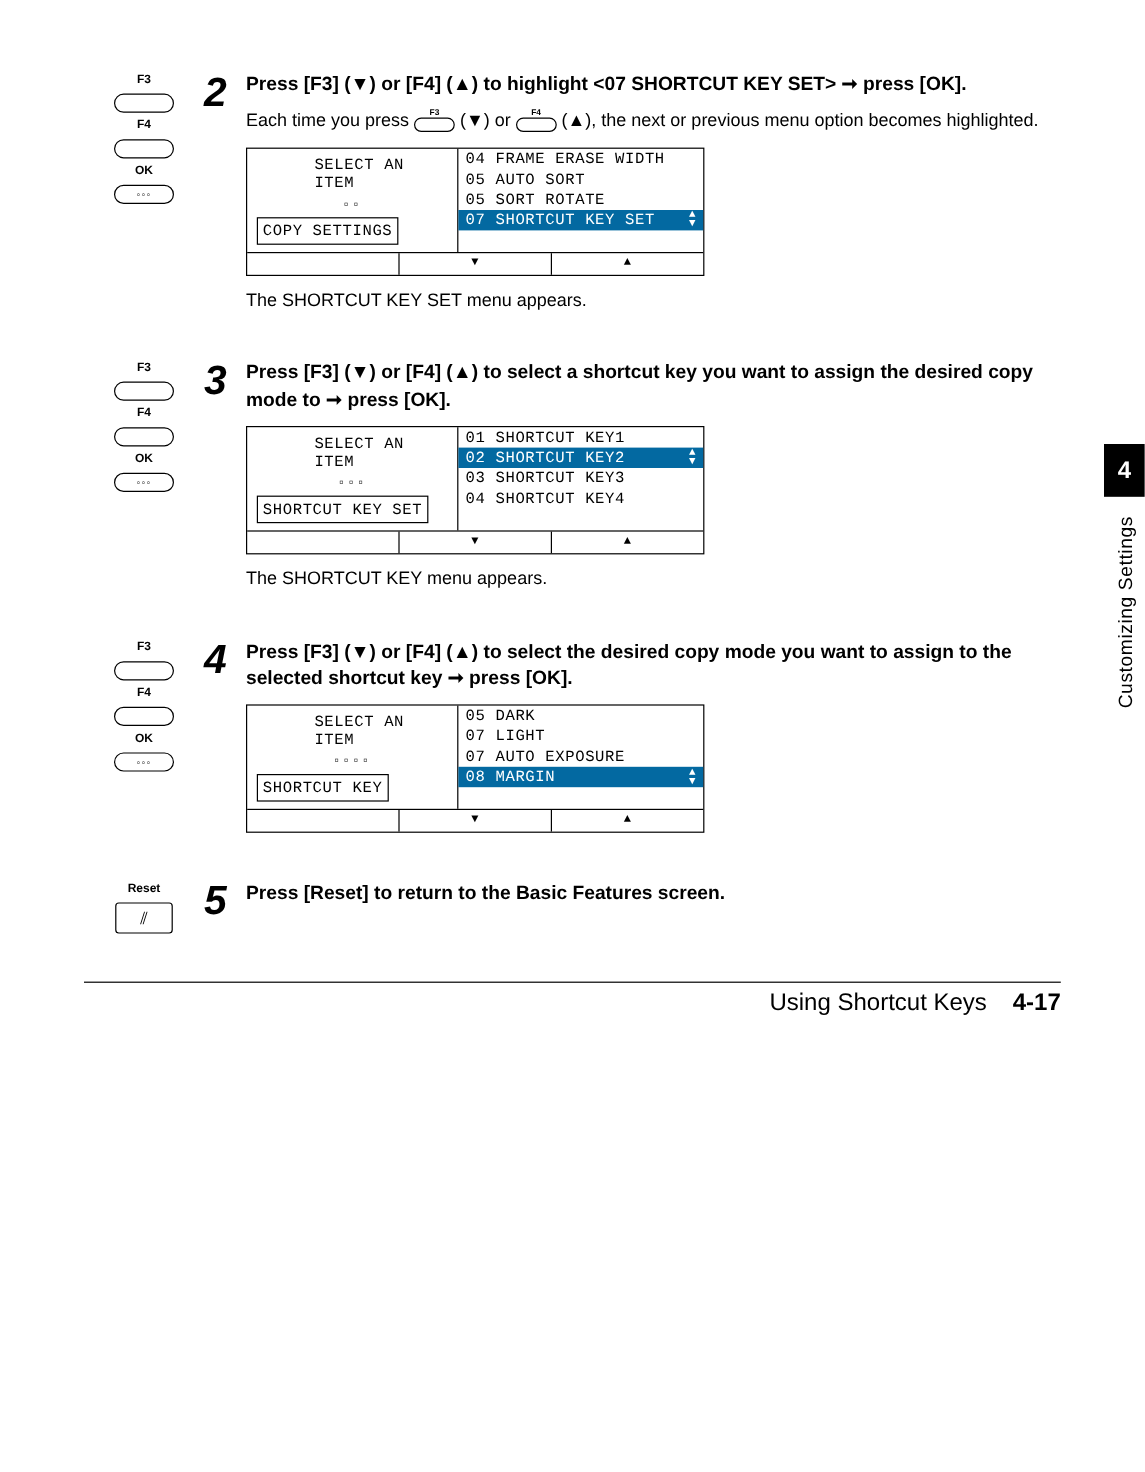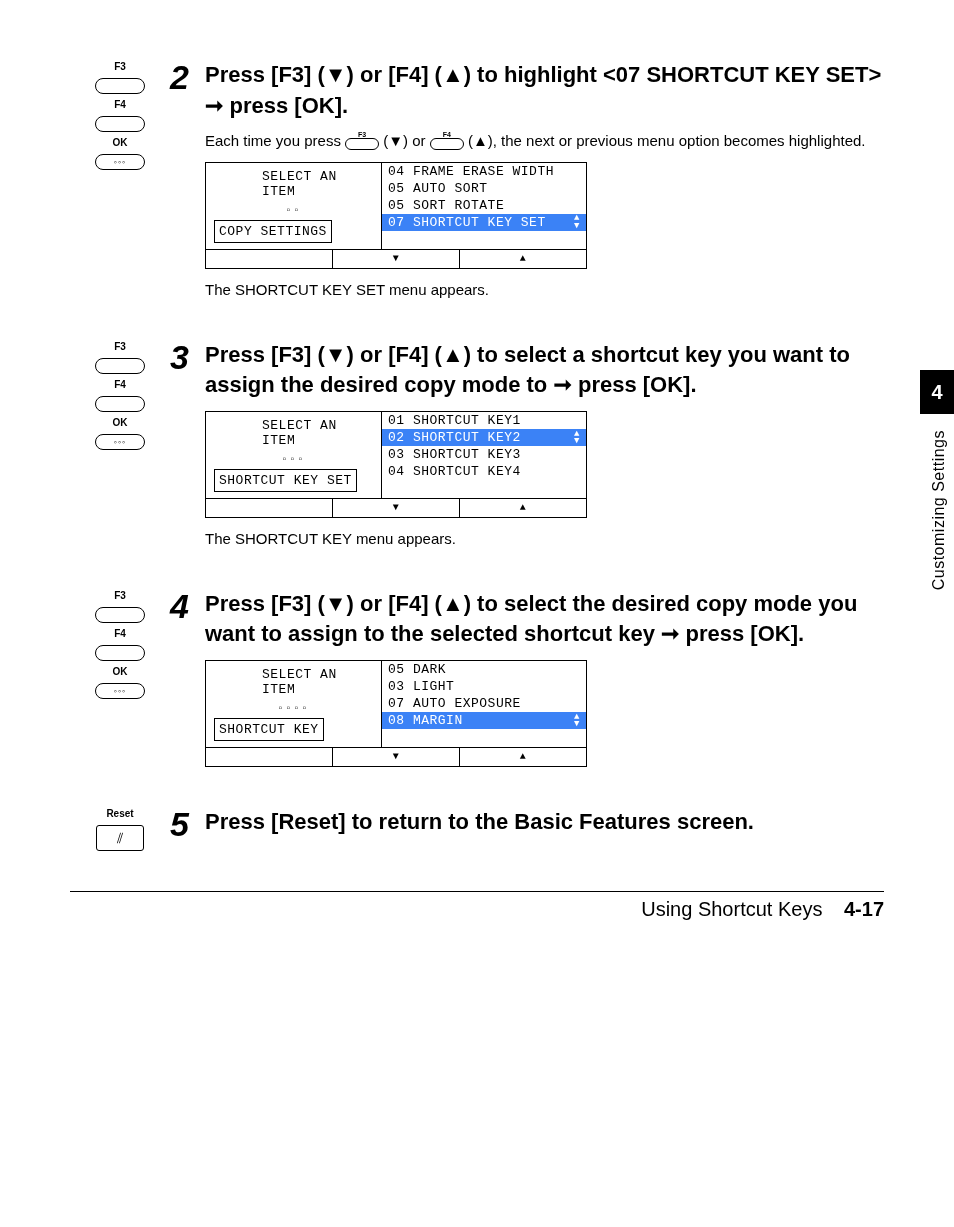--- a/index.html
+++ b/index.html
@@ -70,21 +70,21 @@
     font-size: 34px;
     font-weight: bold;
     font-style: italic;
     line-height: 1;
     font-family: "Arial Black", Arial, sans-serif;
   }
   .content {
     flex: 1;
   }
   .instruction {
-    font-size: 22px;
+    font-size: 16px;
     font-weight: bold;
     line-height: 1.4;
     margin-bottom: 8px;
   }
   .body-text {
     font-size: 15px;
     line-height: 1.5;
     margin: 8px 0;
   }
   .arrow {
@@ -145,21 +145,21 @@
   .lcd-right {
     flex: 1;
     border-left: 1.5px solid #000;
   }
   .lcd-item {
     padding: 1px 6px;
     white-space: nowrap;
     position: relative;
   }
   .lcd-item.selected {
-    background: #3b82f6;
+    background: #0369a1;
     color: #fff;
     display: flex;
     align-items: center;
     justify-content: space-between;
     gap: 28px;
   }
   .sel-arrows {
     font-size: 9px;
     line-height: 0.8;
     display: flex;
@@ -346,21 +346,21 @@
 
       <div class="lcd">
         <div class="lcd-top">
           <div class="lcd-left">
             <div class="title">SELECT AN ITEM</div>
             <div class="squares">▫▫▫▫</div>
             <div class="sub">SHORTCUT KEY</div>
           </div>
           <div class="lcd-right" id="lcd4">
               <div class="lcd-item">05 DARK</div>
-              <div class="lcd-item">03 LIGHT</div>
+              <div class="lcd-item">07 LIGHT</div>
               <div class="lcd-item">07 AUTO EXPOSURE</div>
               <div class="lcd-item selected">
                 <span>08 MARGIN</span>
                 <span class="sel-arrows">
                   <span>▲</span>
                   <span>▼</span>
                 </span>
               </div>
             </div>
         </div>

